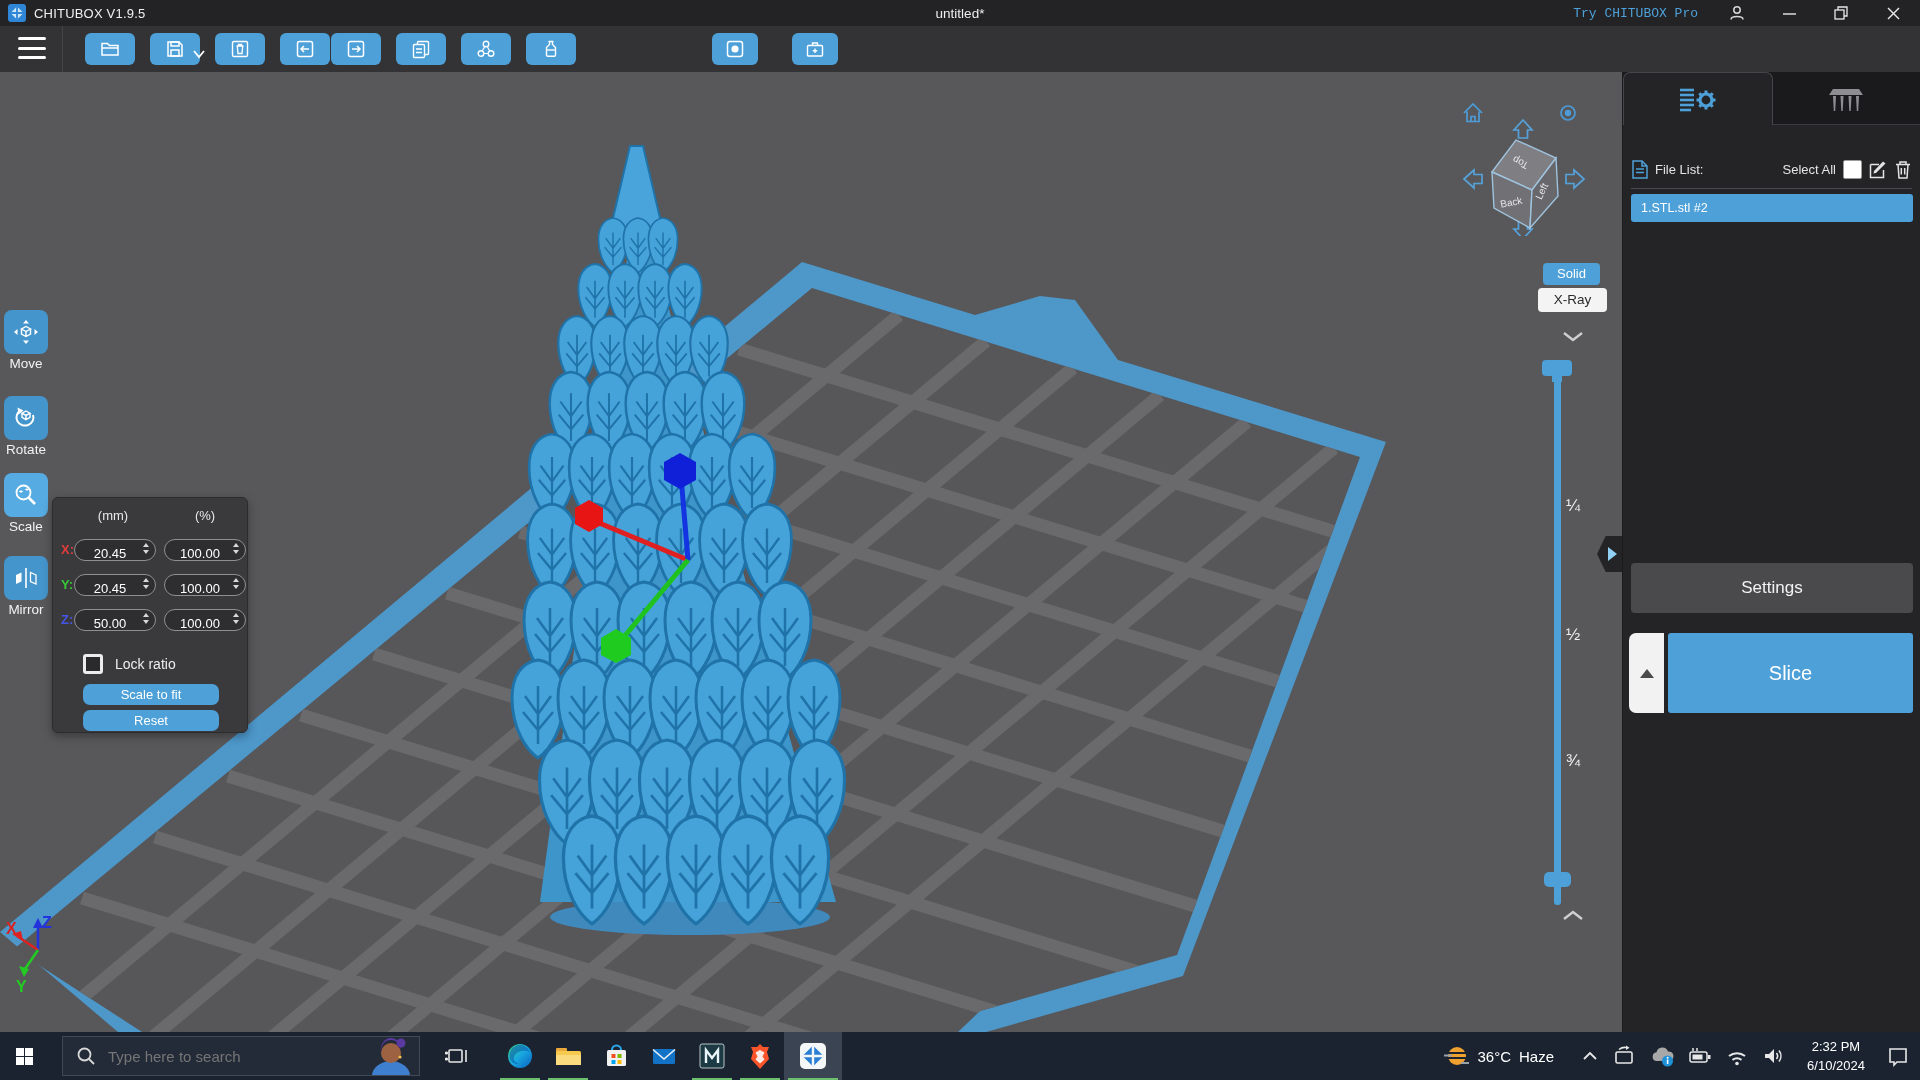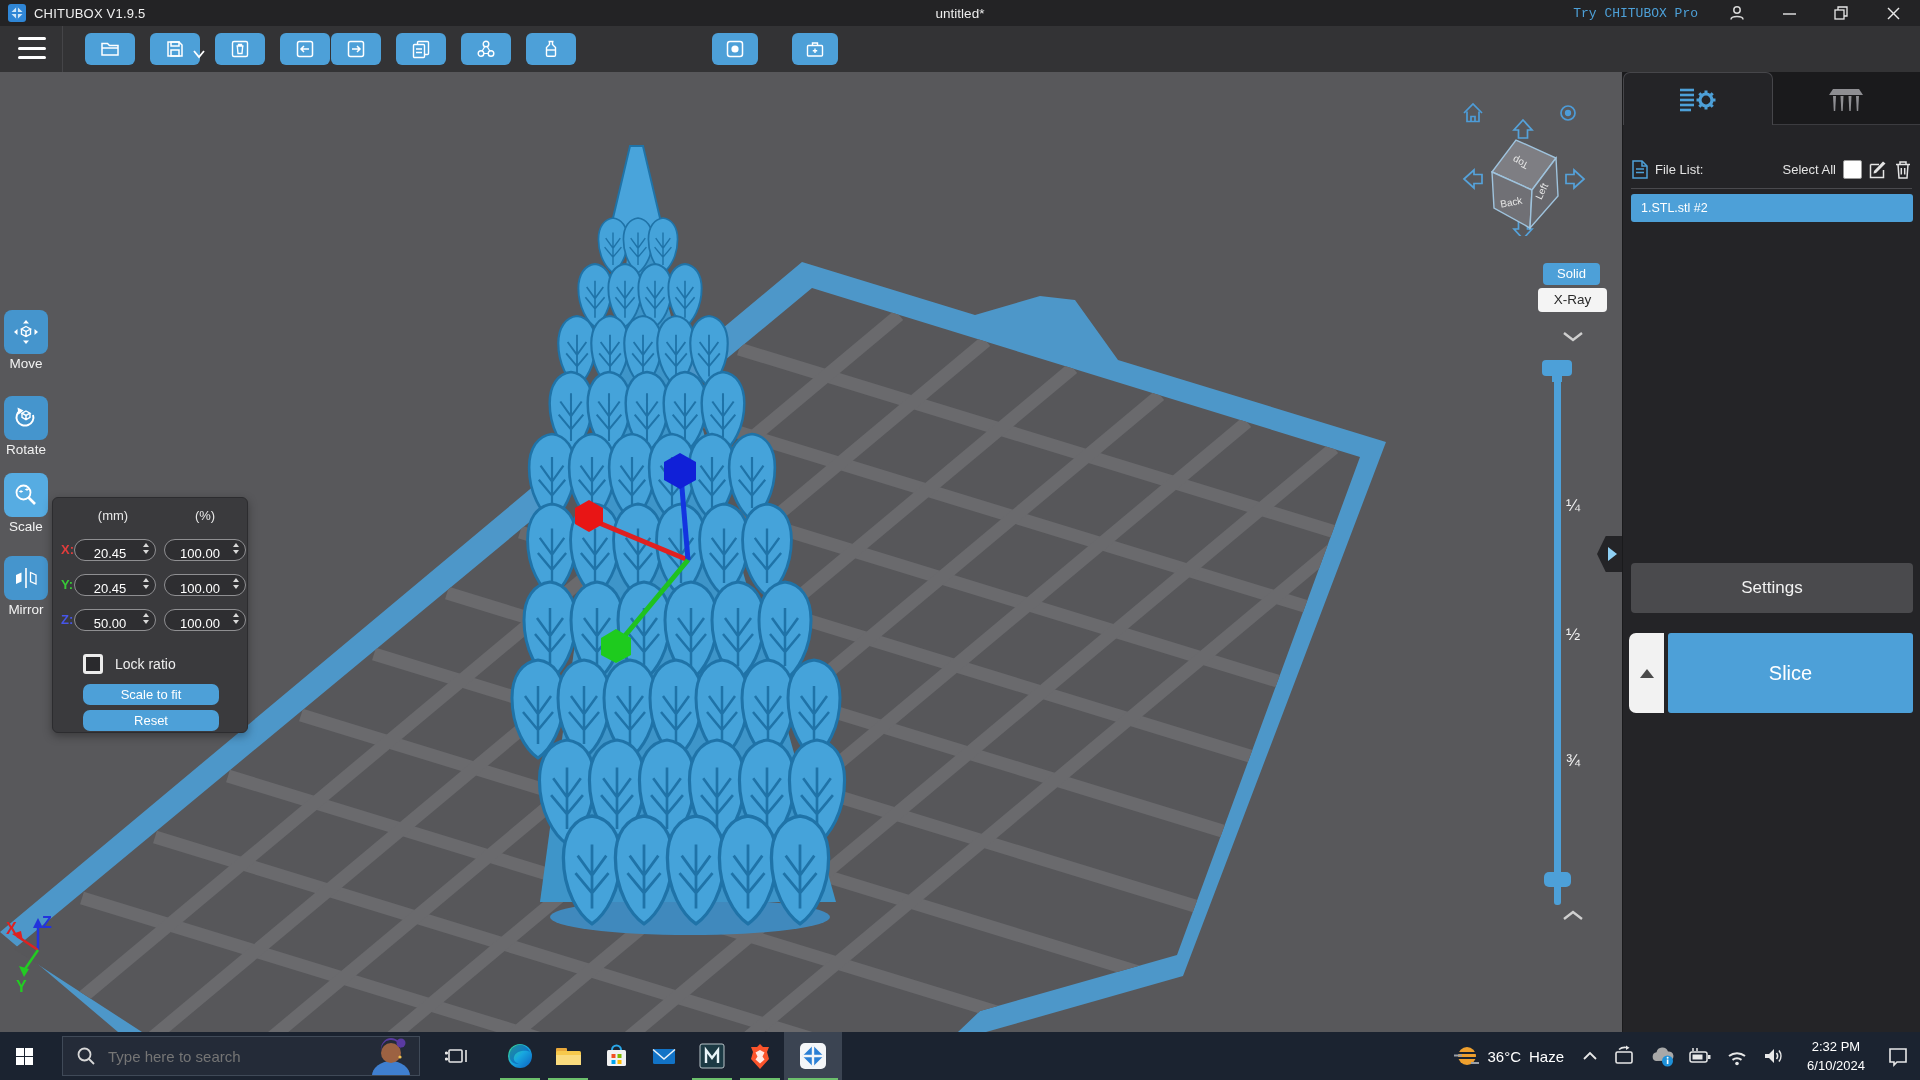--- a/index.html
+++ b/index.html
@@ -72,21 +72,21 @@
   .taskbar{position:absolute;left:0;top:1032px;width:1920px;height:48px;background:#1b2330;display:flex;align-items:center;color:#e8e8e8;}
   .start{width:48px;height:48px;display:flex;align-items:center;justify-content:center;}
   .searchbox{width:358px;height:40px;margin-left:14px;background:#242b38;border:1px solid #404a58;display:flex;align-items:center;overflow:hidden;}
   .searchbox input{flex:1;background:transparent;border:none;outline:none;color:#c8cdd4;font-size:15px;}
   .taskview{margin-left:22px;width:30px;height:48px;display:flex;align-items:center;justify-content:center;}
   .apps{display:flex;margin-left:24px;height:48px;}
   .slot{position:relative;width:48px;height:48px;display:flex;align-items:center;justify-content:center;}
   .slot.active{width:58px;background:#3b4452;}
   .slot .runline{position:absolute;left:4px;right:4px;bottom:0;height:2.5px;background:#6cbf6c;}
   .tray{margin-left:auto;display:flex;align-items:center;gap:13px;padding-right:10px;}
-  .weather{display:flex;align-items:center;gap:8px;font-size:15px;color:#fff;margin-right:4px;}
+  .weather{display:flex;align-items:center;gap:8px;font-size:15px;color:#fff;margin-right:14px;}
   .clock{width:74px;text-align:center;font-size:13px;line-height:1.5;color:#fff;}
 </style>
 </head>
 <body>
 
 <div class="screen">
 
   <div class="titlebar">
     <span class="tb-logo">
       <svg width="18" height="18">

